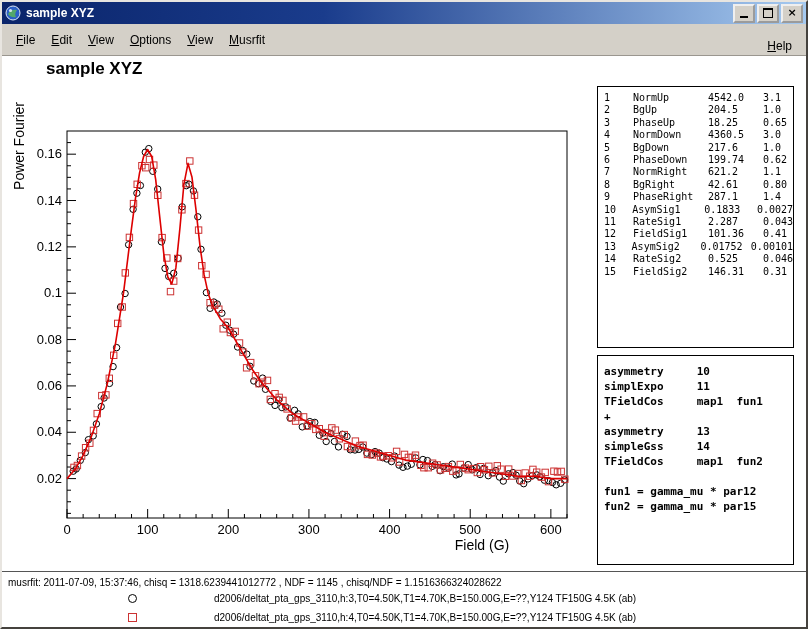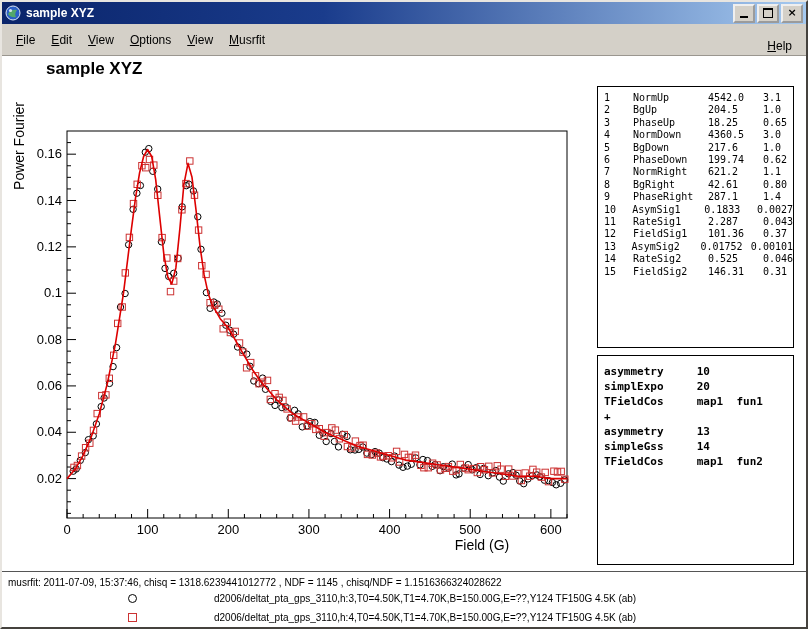--- a/index.html
+++ b/index.html
@@ -498,21 +498,21 @@
           <div class="param-row">
             <span class="pc pc0">11</span>
             <span class="pc pc1">RateSig1</span>
             <span class="pc pc2">2.287</span>
             <span class="pc pc3">0.043</span>
           </div>
           <div class="param-row">
             <span class="pc pc0">12</span>
             <span class="pc pc1">FieldSig1</span>
             <span class="pc pc2">101.36</span>
-            <span class="pc pc3">0.37</span>
+            <span class="pc pc3">0.41</span>
           </div>
           <div class="param-row">
             <span class="pc pc0">13</span>
             <span class="pc pc1">AsymSig2</span>
             <span class="pc pc2">0.01752</span>
             <span class="pc pc3">0.00101</span>
           </div>
           <div class="param-row">
             <span class="pc pc0">14</span>
             <span class="pc pc1">RateSig2</span>
@@ -523,27 +523,29 @@
             <span class="pc pc0">15</span>
             <span class="pc pc1">FieldSig2</span>
             <span class="pc pc2">146.31</span>
             <span class="pc pc3">0.31</span>
           </div>
         </div>
     </div>
 
     <div class="box theory-box">
         <div class="theory-line">asymmetry     10</div>
-        <div class="theory-line">simplExpo     20</div>
+        <div class="theory-line">simplExpo     11</div>
         <div class="theory-line">TFieldCos     map1  fun1</div>
         <div class="theory-line">+</div>
         <div class="theory-line">asymmetry     13</div>
         <div class="theory-line">simpleGss     14</div>
         <div class="theory-line">TFieldCos     map1  fun2</div>
         <div class="theory-line"></div>
+        <div class="theory-line">fun1 = gamma_mu * par12</div>
+        <div class="theory-line">fun2 = gamma_mu * par15</div>
       </div>
 
     <div class="footer-divider"></div>
     <div class="stats">musrfit: 2011-07-09, 15:37:46, chisq = 1318.6239441012772 , NDF = 1145 , chisq/NDF = 1.1516366324028622</div>
 
     <div class="legend">
       <div class="legend-row">
         <span class="marker circle"></span>
         <span class="legend-label">d2006/deltat_pta_gps_3110,h:3,T0=4.50K,T1=4.70K,B=150.00G,E=??,Y124 TF150G 4.5K (ab)</span>
       </div>

